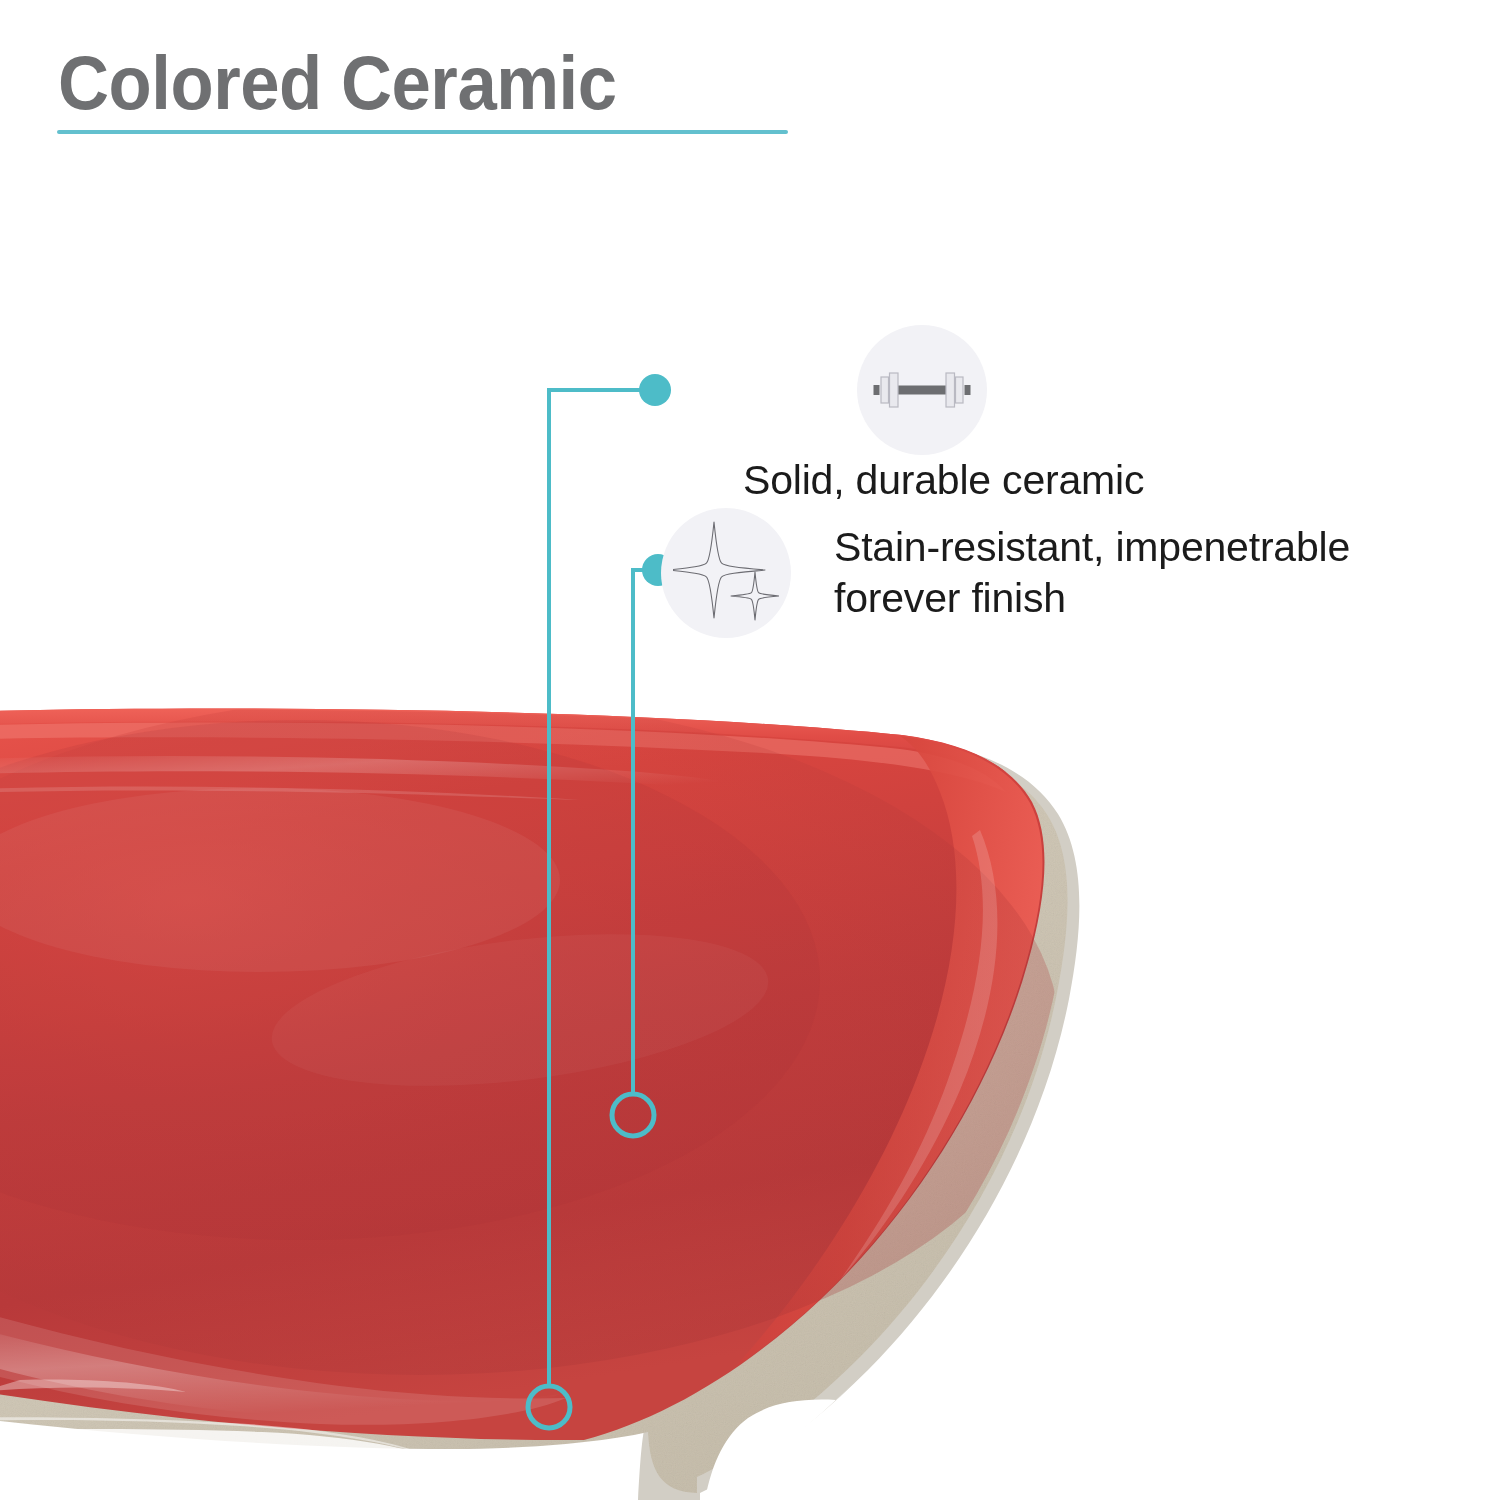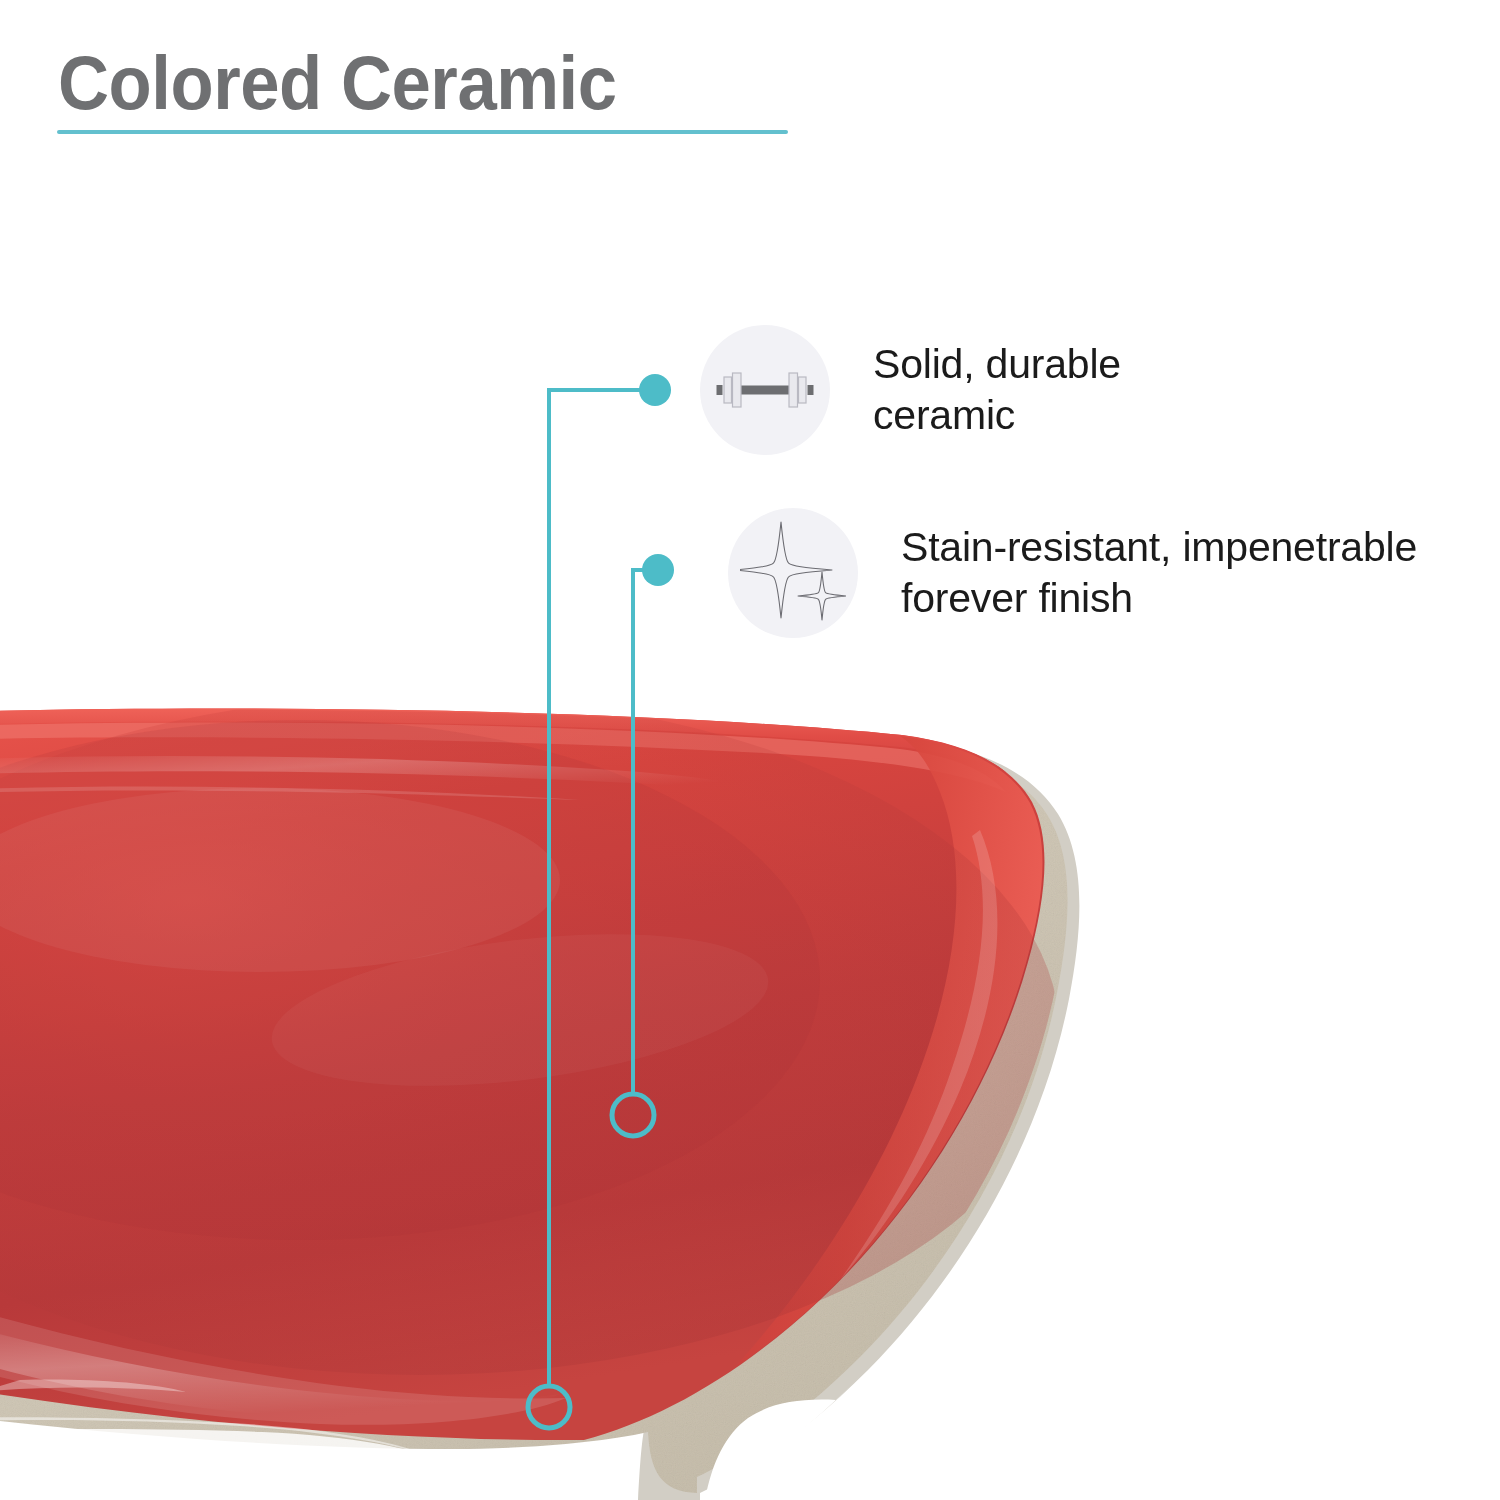--- a/index.html
+++ b/index.html
@@ -35,22 +35,22 @@
   .feature-icon{
     width:130px;height:130px;border-radius:50%;
     background:#f2f2f6;flex:0 0 130px;
     display:flex;align-items:center;justify-content:center;
   }
   .feature-text{
     margin-left:43px;
     font-size:41px;line-height:51px;font-weight:300;
     color:#1b1b1b;letter-spacing:-0.2px;
   }
-  #feature-0{left:700px;top:325px;}
-  #feature-1{left:728px;top:508px;}
+  #feature-0{left:700px;top:325px;flex-direction:column;}
+  #feature-1{left:661px;top:508px;}
   #feature-1 .feature-text{width:600px;}
 
   
   #art{position:absolute;left:0;top:0;width:1500px;height:1500px;}
 </style>
 </head>
 <body>
 
 <div id="stage">
 

